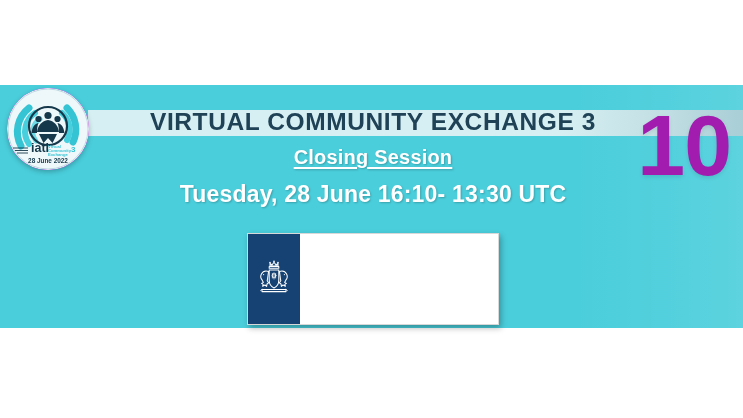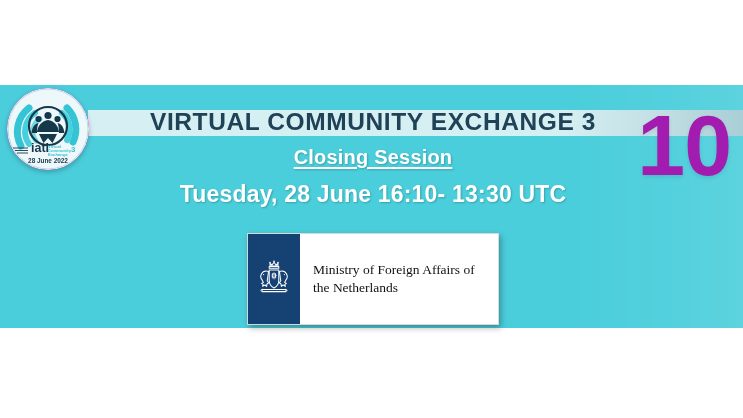--- a/index.html
+++ b/index.html
@@ -249,21 +249,15 @@
           <circle cx="9.6" cy="18.6" r="0.6" fill="#ffffff" stroke="none"></circle>
 
           <path d="M 25.4 15.4 C 28.6 14.4 31.4 15.6 32.6 18 C 33.6 20 33.2 22.6 31.8 24.2 L 30.6 26.4 L 32.4 27.4 L 30.8 28.4 L 31.4 30.2 L 29 29 L 27.4 30.4 L 27 28 L 25.4 26.8 L 26.8 24.8 C 26.2 22 26 18.6 25.4 15.4 Z"></path>
           <circle cx="30.4" cy="18.6" r="0.6" fill="#ffffff" stroke="none"></circle>
 
           <path d="M 8 33.4 L 32 33.4 L 32 35.6 L 8 35.6 Z"></path>
           <path d="M 6.6 34.5 L 8 33.4 M 33.4 34.5 L 32 33.4" stroke-width="0.8"></path>
         </g>
       </svg>
     </div>
-    <div id="ministry-text">
-      <span>
-        <span>Ministry of Foreign Affairs of the</span>
-        <span>Netherlands</span>
-      </span>
-    </div>
   </div>
 
 </div>
 
 </body></html>

